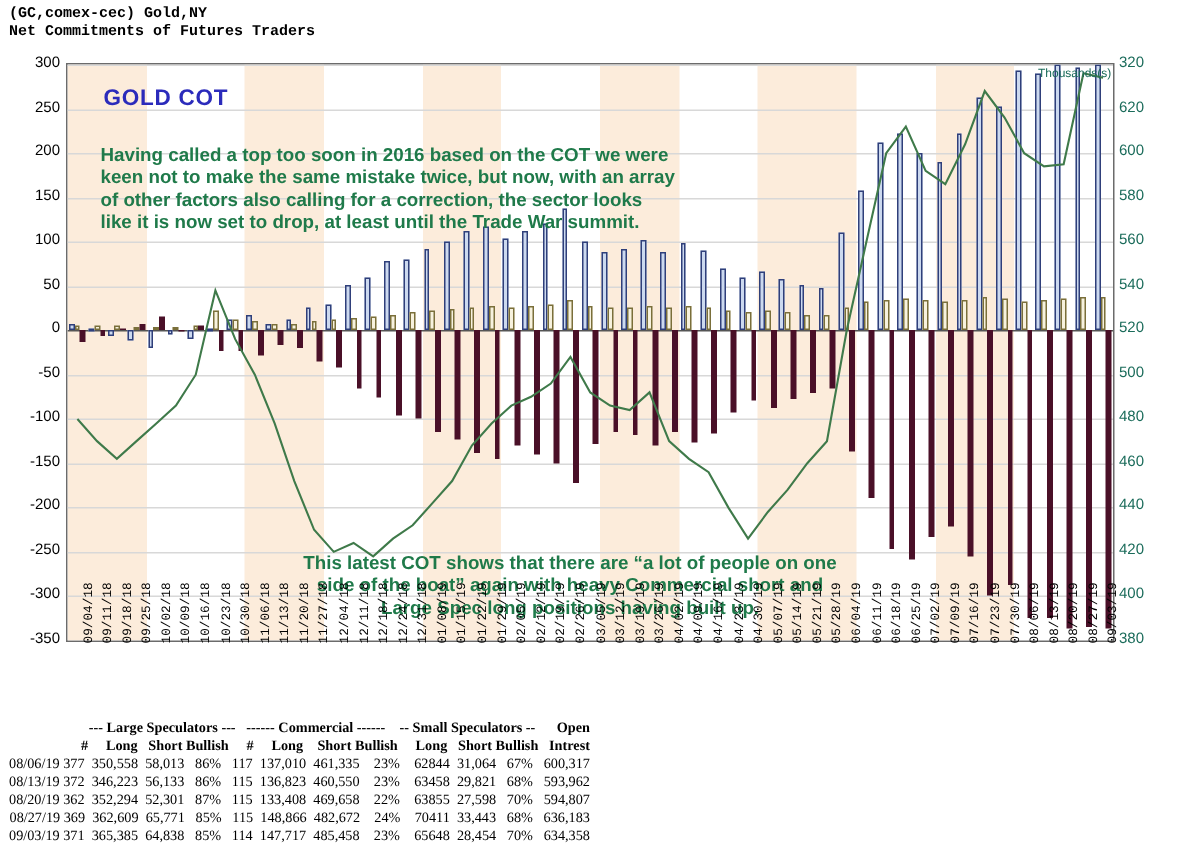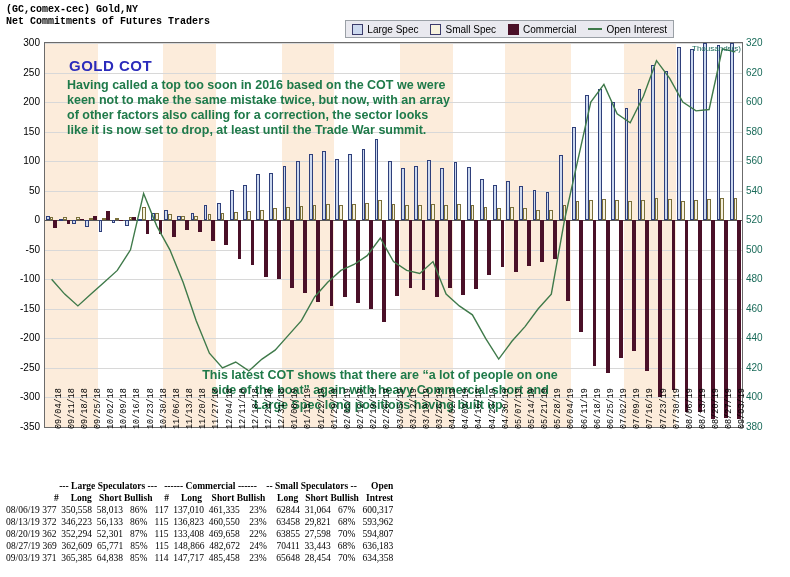--- a/index.html
+++ b/index.html
@@ -42,38 +42,20 @@
   .table .hrow{font-weight:bold;}
 </style>
 </head>
 <body>
 
 <div class="wrap">
 
   <div class="hdr-title"><span>(GC,comex-cec) Gold,NY</span>
 <span>Net Commitments of Futures Traders</span></div>
 
-  <div class="legend" id="legend">
-      <div class="item">
-        <span class="swatch sw-large"></span>
-        <span>Large Spec</span>
-      </div>
-      <div class="item">
-        <span class="swatch sw-small"></span>
-        <span>Small Spec</span>
-      </div>
-      <div class="item">
-        <span class="swatch sw-comm"></span>
-        <span>Commercial</span>
-      </div>
-      <div class="item">
-        <span class="swatch sw-line"></span>
-        <span>Open Interest</span>
-      </div>
-    </div>
 
   <div class="plot" id="plot">
       <div class="band" style="left: 0px; width: 52.6038px;"></div>
       <div class="band" style="left: 118.358px; width: 52.6038px;"></div>
       <div class="band" style="left: 236.717px; width: 52.6038px;"></div>
       <div class="band" style="left: 355.075px; width: 52.6038px;"></div>
       <div class="band" style="left: 460.283px; width: 65.7547px;"></div>
       <div class="band" style="left: 578.642px; width: 52.6038px;"></div>
       <div class="gridh" style="top: 0px;"></div>
       <div class="gridh" style="top: 29.5385px;"></div>
@@ -245,21 +227,21 @@
       <div class="bar large" style="left: 671.619px; width: 3.76994px; top: 1.77231px; height: 175.458px;"></div>
       <div class="bar small" style="left: 675.389px; width: 3.76994px; top: 155.372px; height: 21.8585px;"></div>
       <div class="bar comm" style="left: 679.159px; width: 3.76994px; top: 177.231px; height: 197.317px;"></div>
       <div class="bar large" style="left: 684.77px; width: 3.76994px; top: 0px; height: 177.231px;"></div>
       <div class="bar small" style="left: 688.54px; width: 3.76994px; top: 155.372px; height: 21.8585px;"></div>
       <div class="bar comm" style="left: 692.309px; width: 3.76994px; top: 177.231px; height: 199.089px;"></div>
       <svg class="oi" width="697" height="384">
         <path d="M6.6,236.3 L19.7,251.1 L32.9,262.9 L46.0,251.1 L59.2,239.3 L72.3,227.4 L85.5,206.8 L98.6,150.6 L111.8,183.1 L124.9,206.8 L138.1,239.3 L151.2,277.7 L164.4,310.2 L177.5,324.9 L190.7,319.0 L203.8,327.9 L217.0,316.1 L230.1,307.2 L243.3,292.4 L256.4,277.7 L269.6,254.0 L282.7,239.3 L295.9,227.4 L309.0,221.5 L322.2,212.7 L335.3,195.0 L348.5,218.6 L361.7,227.4 L374.8,230.4 L388.0,218.6 L401.1,251.1 L414.3,262.9 L427.4,271.8 L440.6,295.4 L453.7,316.1 L466.9,298.3 L480.0,283.6 L493.2,265.8 L506.3,251.1 L519.5,177.2 L532.6,118.2 L545.8,59.1 L558.9,41.4 L572.1,70.9 L585.2,79.8 L598.4,53.2 L611.5,17.7 L624.7,35.4 L637.8,59.1 L651.0,67.9 L664.1,66.5 L677.3,5.9 L690.4,8.9 " fill="none" stroke="#3f7a4a" stroke-width="1.4"></path>
       </svg>
       <div class="gold-cot">GOLD COT</div>
-      <div class="ann" style="left: 22px; top: 35px; width: 600px; white-space: pre-line;">Having called a top too soon in 2016 based on the COT we were
+      <div class="ann" style="left: 22px; top: 53px; width: 600px; white-space: pre-line;">Having called a top too soon in 2016 based on the COT we were
 keen not to make the same mistake twice, but now, with an array
 of other factors also calling for a correction, the sector looks
 like it is now set to drop, at least until the Trade War summit.</div>
       <div class="ann" style="left: 55px; top: 325px; width: 560px; white-space: pre-line; text-align: center;">This latest COT shows that there are “a lot of people on one
 side of the boat” again with heavy Commercial short and
 Large Spec long positions having built up.</div>
     </div>
 
   <div id="yaxis-left">
       <div class="ylab-l" style="top: 42px;">300</div>

